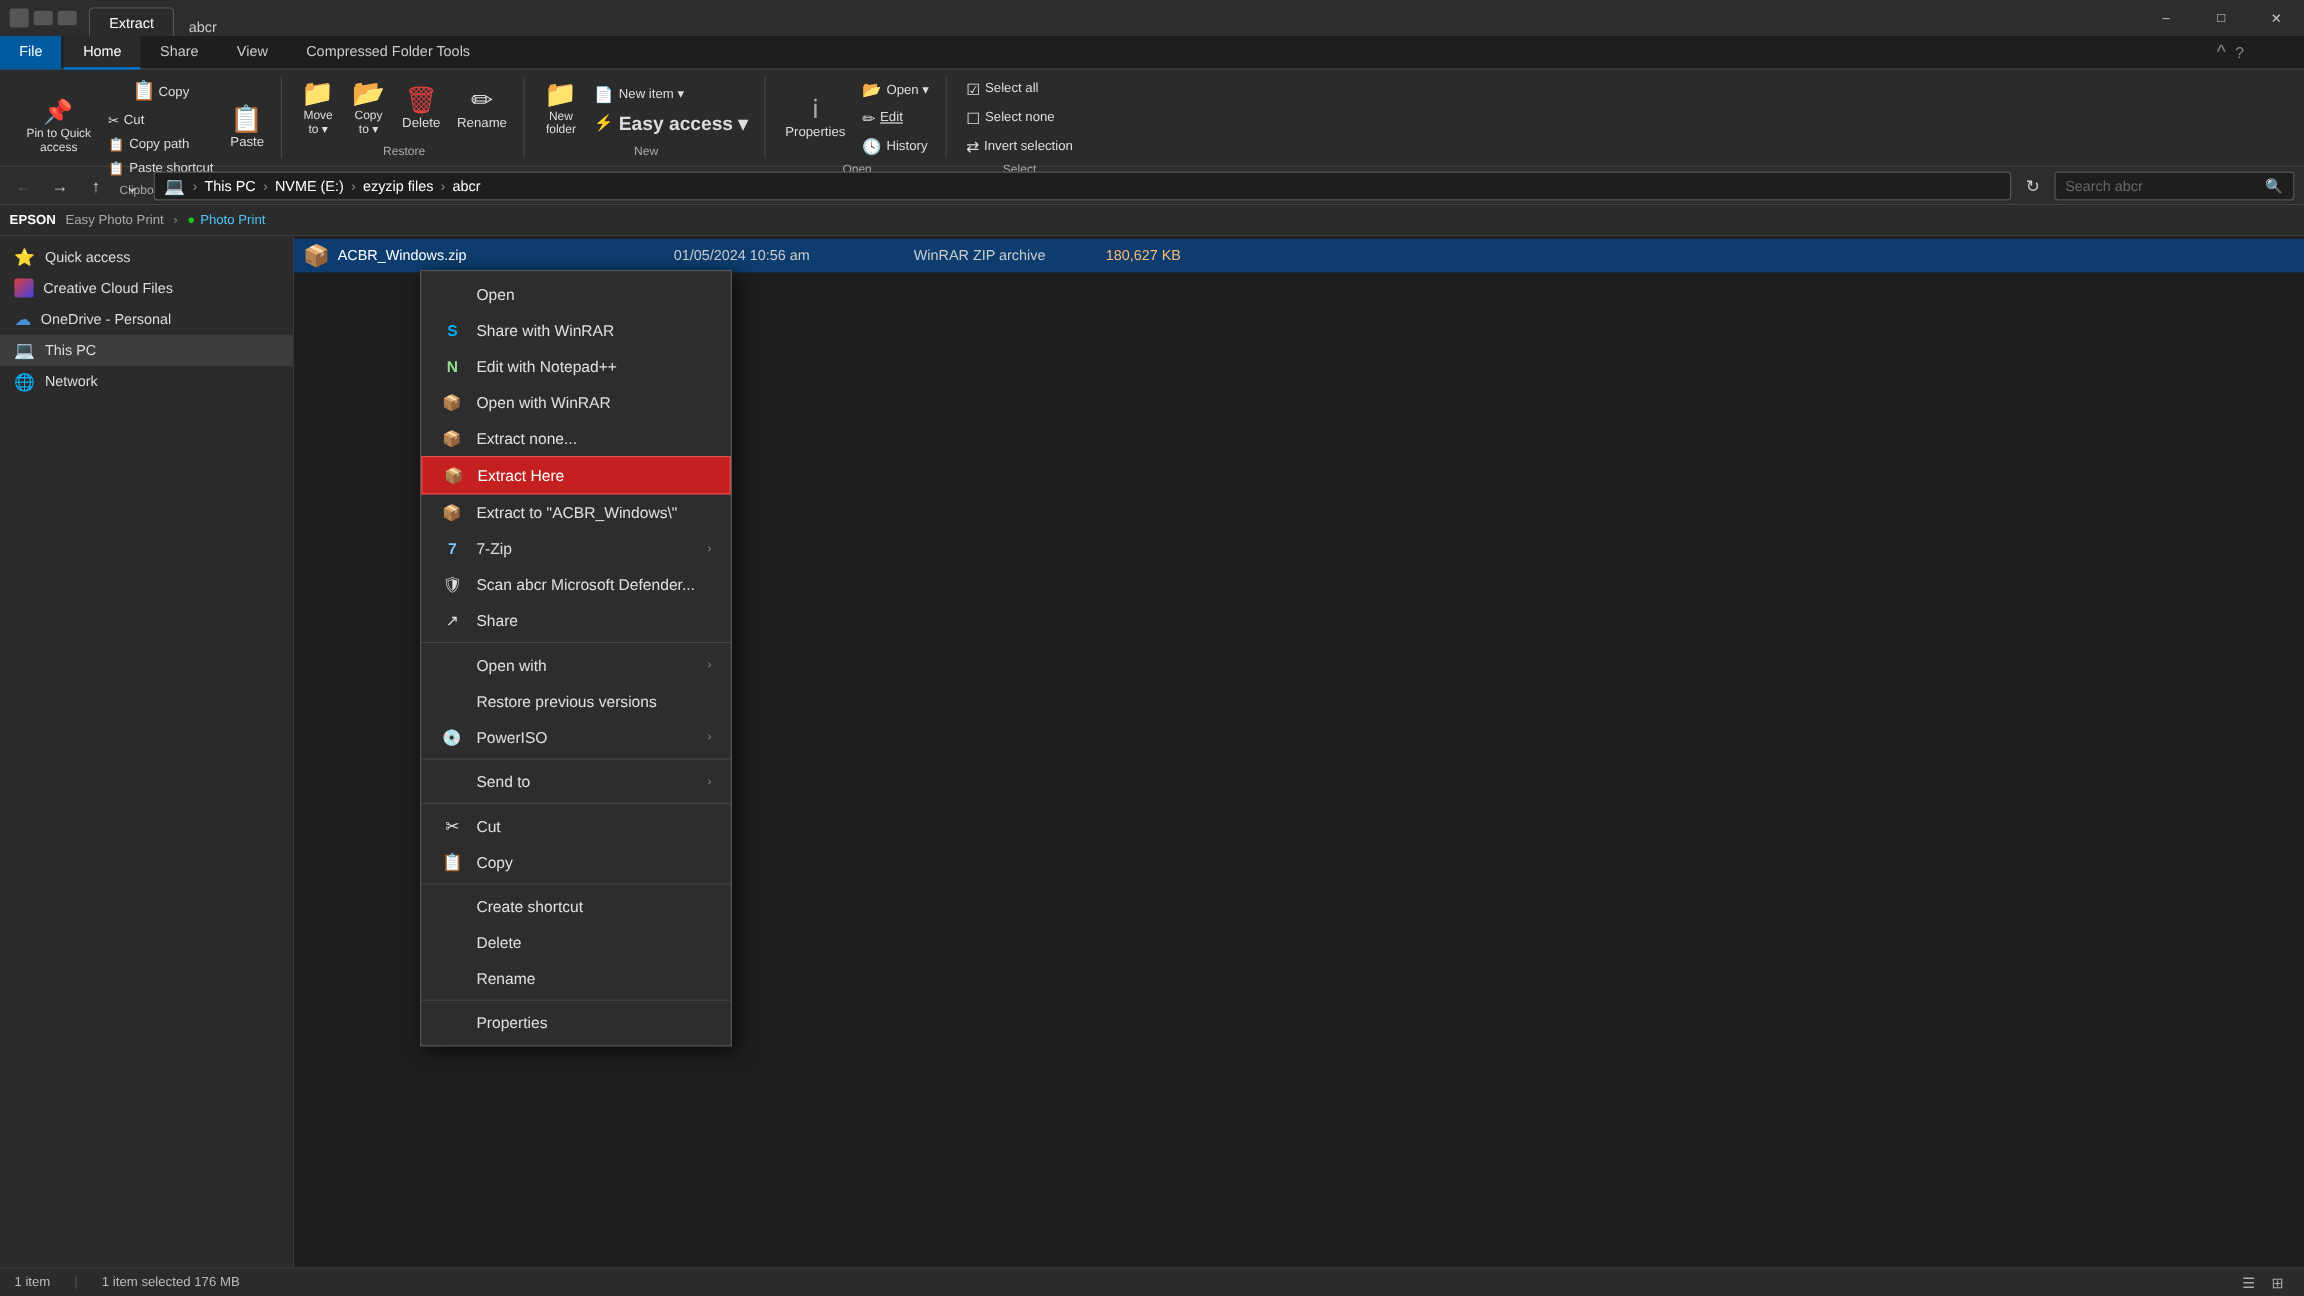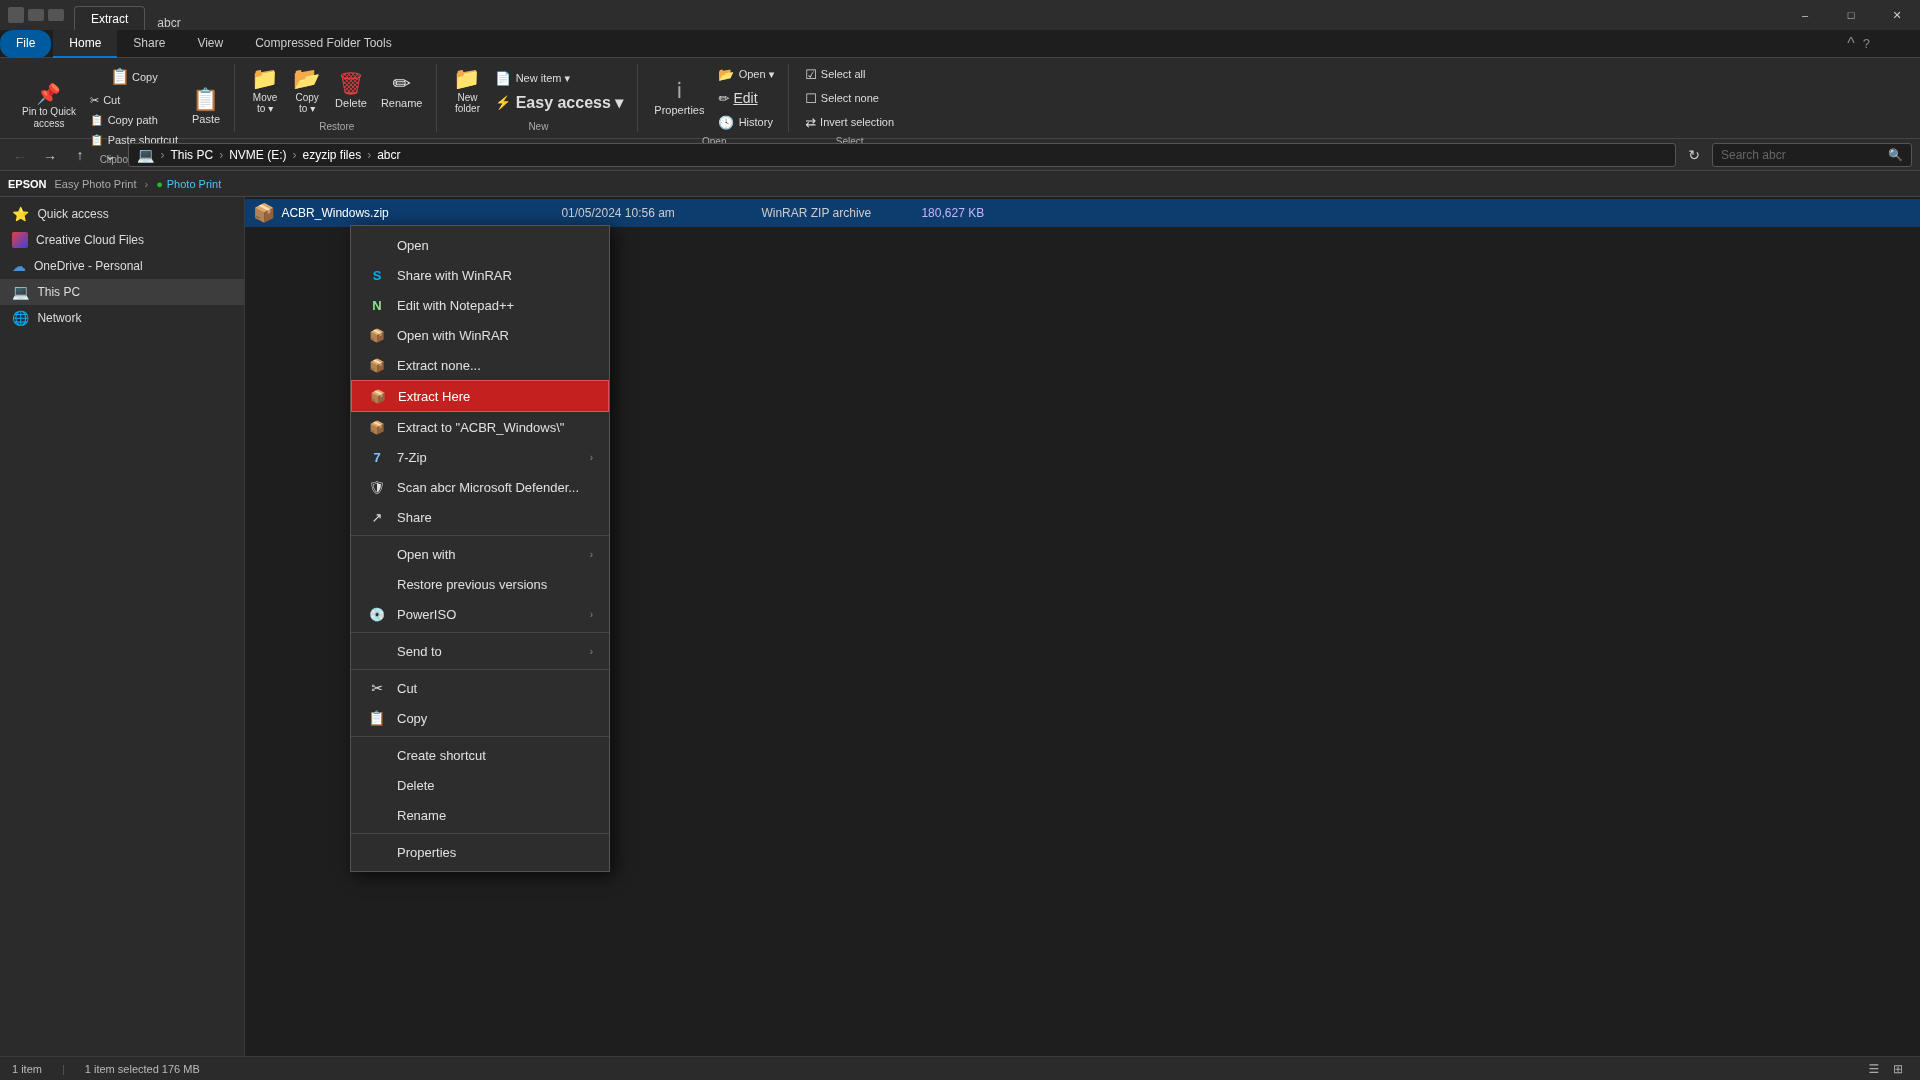--- a/index.html
+++ b/index.html
@@ -106,21 +106,20 @@
     }
     .ribbon-tab.active {
       background: #2b2b2b;
       color: #fff;
       border-bottom: 2px solid #0078d7;
     }
     .ribbon-tab.special {
       background: #005a9e;
       color: #fff;
       margin-right: 2px;
-      border-radius: 13px;
     }
     #ribbon-content {
       display: flex;
       height: 80px;
       padding: 4px 8px;
       align-items: center;
       gap: 2px;
     }
     .ribbon-group {
       display: flex;
@@ -315,21 +314,21 @@
       display: flex;
       align-items: center;
       height: 28px;
       padding: 0 8px;
       cursor: pointer;
     }
     .file-row.selected { background: #0d3d6e; }
     .file-name { width: 280px; font-size: 12px; color: #fff; }
     .file-date { width: 200px; font-size: 12px; color: #ccc; }
     .file-type { width: 160px; font-size: 12px; color: #ccc; }
-    .file-size { width: 100px; font-size: 12px; color: #c4b5fd; }
+    .file-size { width: 100px; font-size: 12px; color: #fdba74; }
 
     
     #context-menu {
       position: absolute;
       top: 28px;
       left: 105px;
       width: 260px;
       background: #2d2d2d;
       border: 1px solid #555;
       box-shadow: 4px 4px 16px rgba(0,0,0,0.7);
@@ -520,21 +519,21 @@
           <span class="icon icon-props" style="font-size:22px;">ℹ</span>
           <span style="font-size:11px;">Properties</span>
         </div>
         <div style="display:flex;flex-direction:column;gap:4px; justify-content:center;">
           <div class="ribbon-btn-small">
             <span style="font-size:13px;">📂</span>
             <span style="font-size:11px;">Open ▾</span>
           </div>
           <div class="ribbon-btn-small">
             <span style="font-size:13px;">✏</span>
-            <span style="font-size:14px;text-decoration:underline;">Edit</span>
+            <span style="font-size:11px;text-decoration:underline;">Edit</span>
           </div>
           <div class="ribbon-btn-small">
             <span style="font-size:13px;">🕓</span>
             <span style="font-size:11px;">History</span>
           </div>
         </div>
       </div>
       <div class="ribbon-group-label">Open</div>
     </div>
 

